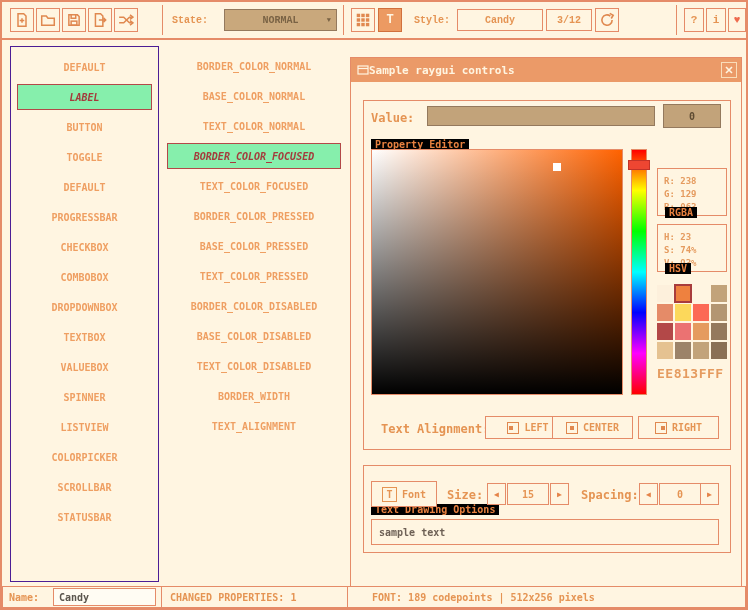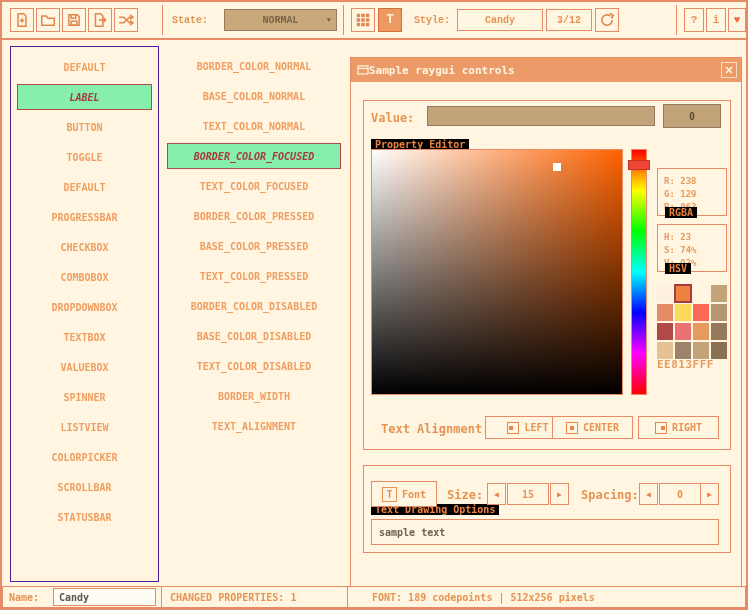--- a/index.html
+++ b/index.html
@@ -62,21 +62,21 @@
   .huebar { width: 100%; height: 100%; border: 1px solid #e58b68;
             background: linear-gradient(to bottom, #ff0000 0%, #ffff00 16.6%, #00ff00 33.3%,
                         #00ffff 50%, #0000ff 66.6%, #ff00ff 83.3%, #ff0000 100%); }
   .hue-handle { position: absolute; left: -3px; width: 22px; height: 10px; background: #ee4632;
                 border: 1px solid #c23327; }
 
   .palette { position: absolute; left: 306px; top: 227px; width: 70px; display: grid;
              grid-template-columns: repeat(4, 1fr); gap: 2px; }
   .swatch { height: 17px; }
   .swatch.selected { outline: 2px solid #a83c3c; outline-offset: -1px; }
-  .hex { position: absolute; left: 306px; top: 300px; font-size: 11px; color: #e59b5f; letter-spacing: 0.5px; }
+  .hex { position: absolute; left: 306px; top: 308px; font-size: 13px; color: #e59b5f; letter-spacing: 0.5px; }
 
   .align-btn { position: absolute; height: 23px; background: #fff5e1; border: 1px solid #e58b68;
                color: #e59453; font-size: 10px; display: flex; align-items: center; justify-content: center; gap: 5px; }
 
   .font-btn { position: absolute; background: #fff5e1; border: 1px solid #e58b68; color: #e59453;
               font-size: 10px; display: flex; align-items: center; justify-content: center; gap: 5px; }
   .t-box { width: 15px; height: 15px; border: 1px solid #e59453; display: flex; align-items: center;
            justify-content: center; font-size: 10px; }
   .spin-btn { position: absolute; width: 19px; height: 22px; background: #fff5e1; border: 1px solid #e58b68;
               color: #e58348; font-size: 8px; display: flex; align-items: center; justify-content: center; padding: 0; }

